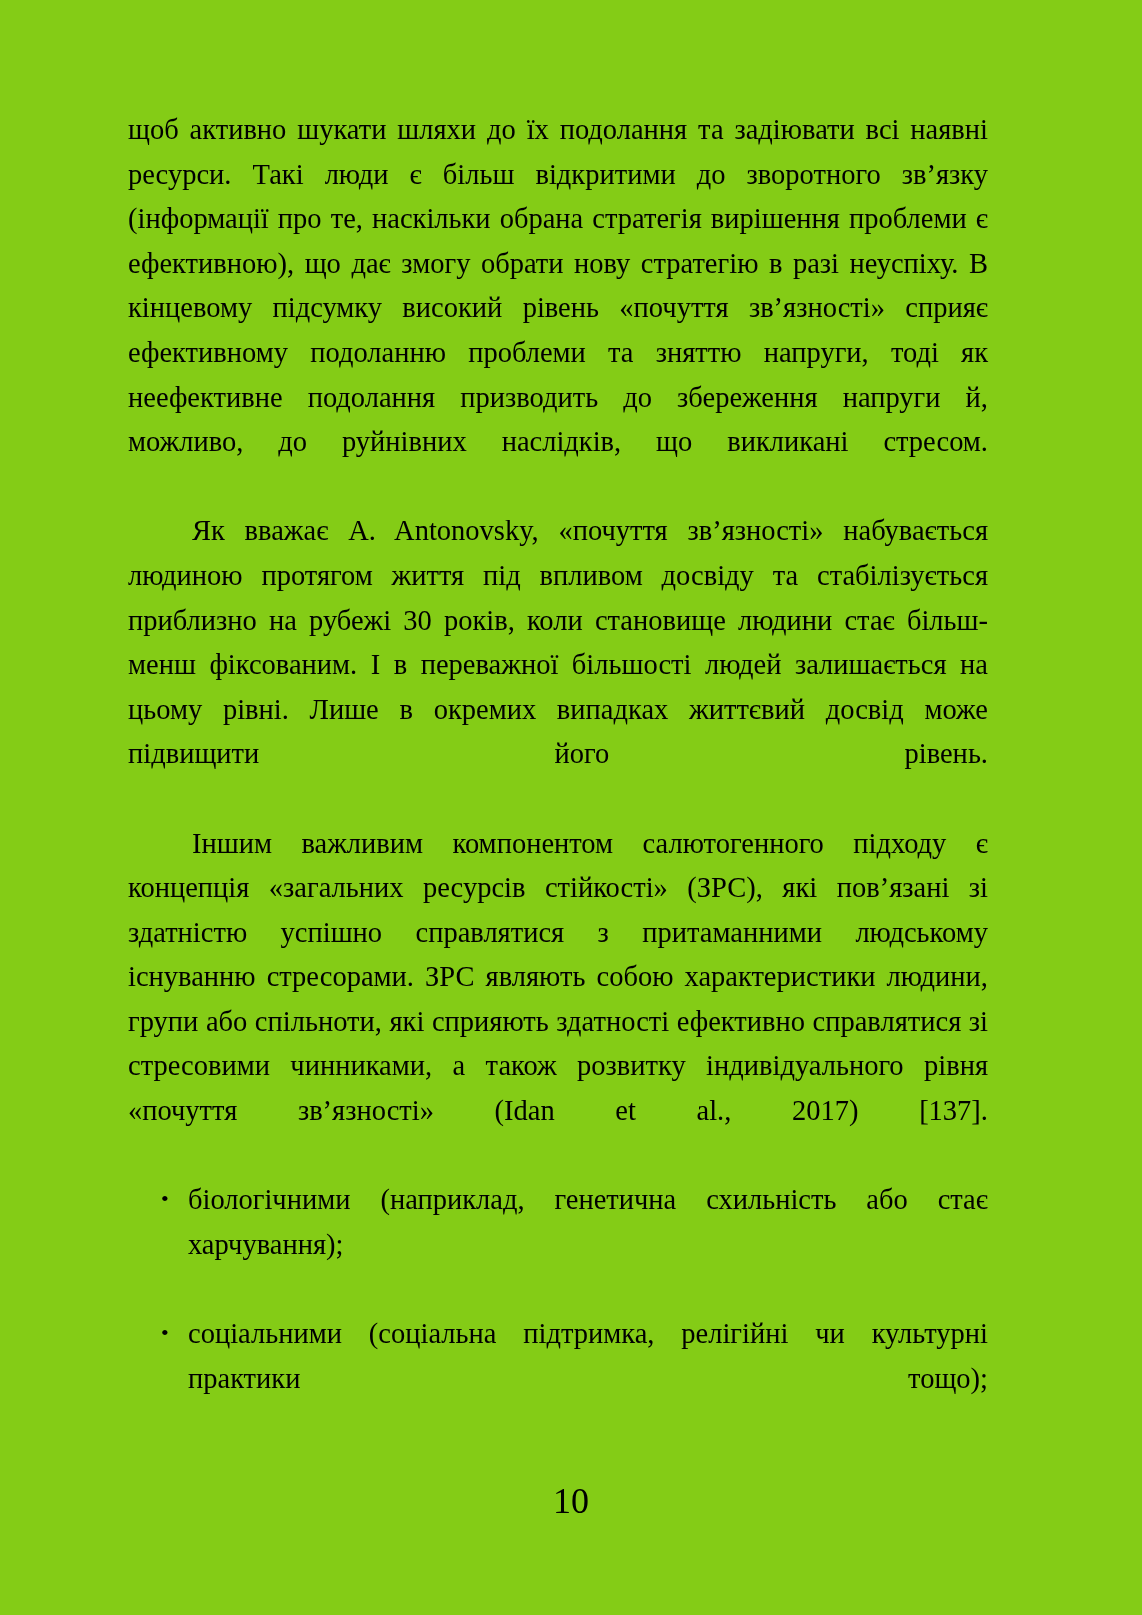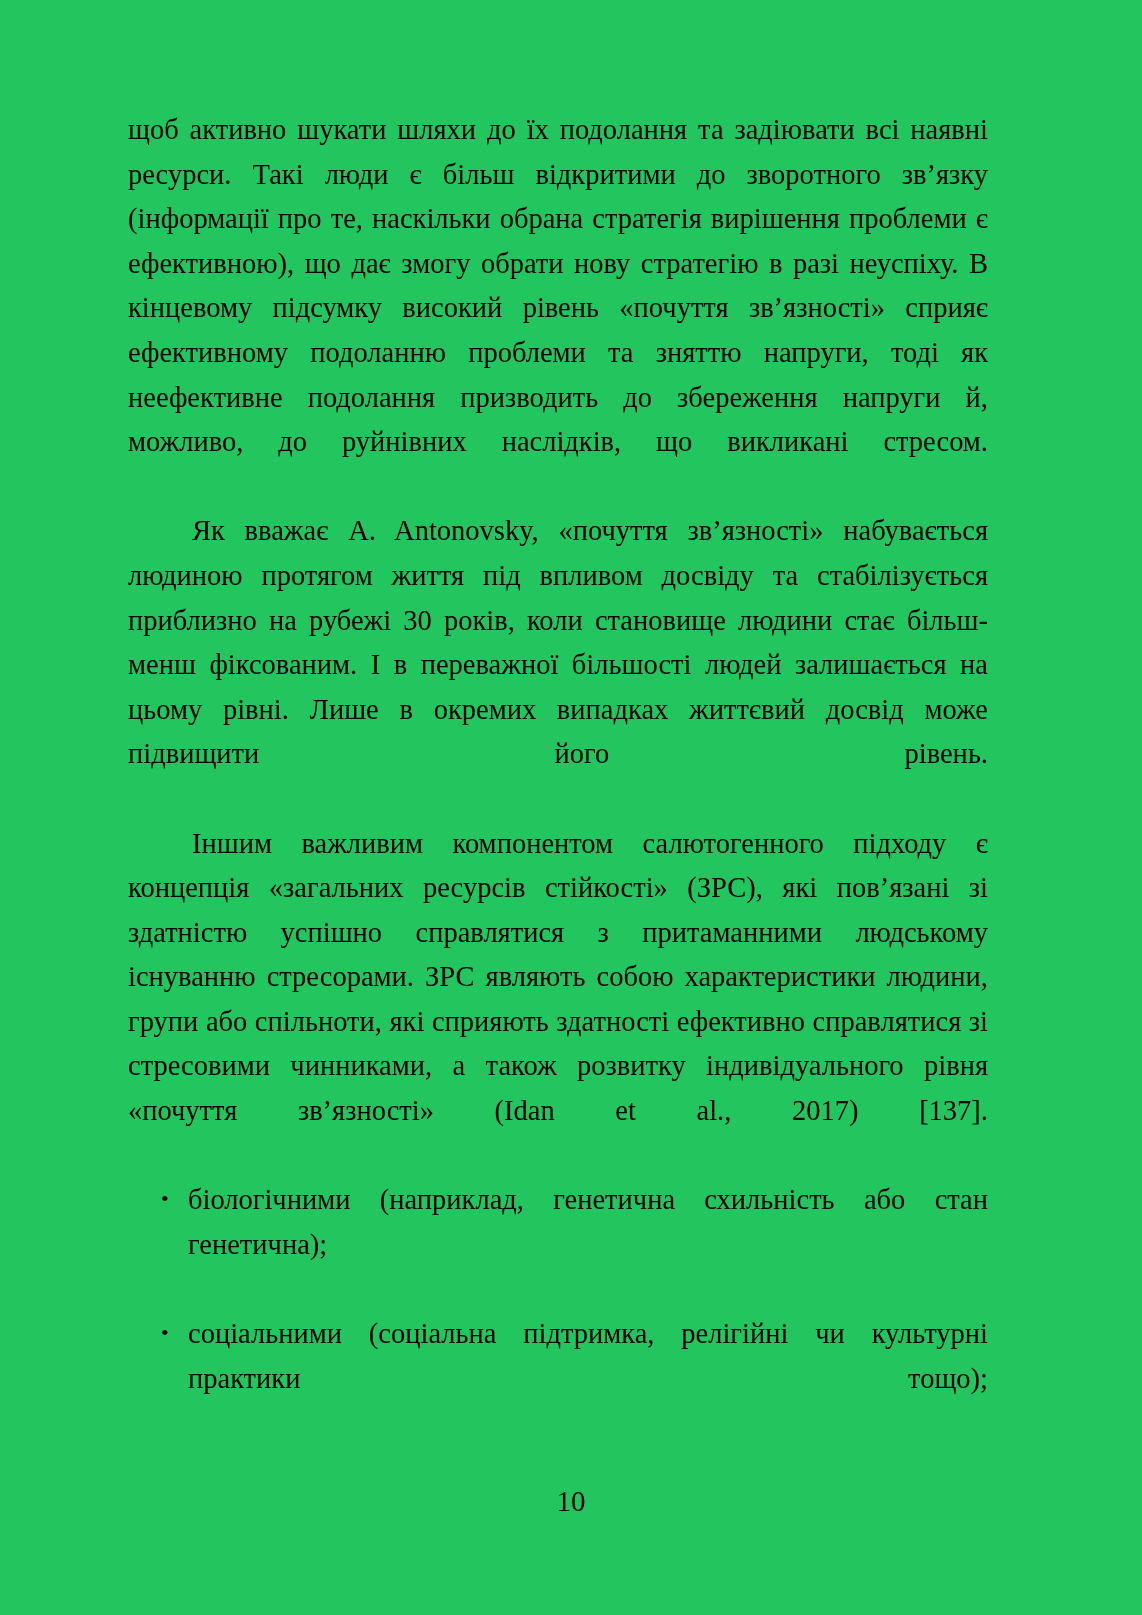--- a/index.html
+++ b/index.html
@@ -9,21 +9,21 @@
     background: #ffffff;
   }
   body {
     font-family: "Liberation Serif", "DejaVu Serif", serif;
     color: #000000;
   }
   .page {
     position: relative;
     width: 1142px;
     height: 1615px;
-    background: #22c55e;
+    background: #84cc16;
     box-sizing: border-box;
     overflow: hidden;
   }
   .text-block {
     position: absolute;
     left: 128px;
     top: 108px;
     width: 860px;
   }
   p.para {
@@ -69,40 +69,40 @@
     content: "";
     display: inline-block;
     width: 100%;
   }
   .page-number {
     position: absolute;
     left: 0;
     right: 0;
     top: 1484px;
     text-align: center;
-    font-size: 29px;
+    font-size: 36px;
     line-height: 34px;
   }
 </style>
 </head>
 <body>
 
 <div class="page">
 
   <div class="text-block">
 
     <p class="para">щоб активно шукати шляхи до їх подолання та задіювати всі наявні ресурси. Такі люди є більш відкритими до зворотного зв’язку (інформації про те, наскільки обрана стратегія вирішення проблеми є ефективною), що дає змогу обрати нову стратегію в разі неуспіху. В кінцевому підсумку високий рівень «почуття зв’язності» сприяє ефективному подоланню проблеми та зняттю напруги, тоді як неефективне подолання призводить до збереження напруги й, можливо, до руйнівних наслідків, що викликані стресом.</p>
 
     <p class="para indent">Як вважає A. Antonovsky, «почуття зв’язності» набувається людиною протягом життя під впливом досвіду та стабілізується приблизно на рубежі 30 років, коли становище людини стає більш-менш фіксованим. І в переважної більшості людей залишається на цьому рівні. Лише в окремих випадках життєвий досвід може підвищити його рівень.</p>
 
     <p class="para indent"><span>Іншим важливим компонентом салютогенного підходу є </span><span class="italic">концепція «загальних ресурсів стійкості»</span><span> (ЗРС), які пов’язані зі здатністю успішно справлятися з притаманними людському існуванню стресорами. ЗРС являють собою характеристики людини, групи або спільноти, які сприяють здатності ефективно справлятися зі стресовими чинниками, а також розвитку індивідуального рівня «почуття зв’язності» (Idan et al., 2017) [137].</span></p>
 
 
     <ul class="bullet-list">
-      <li>біологічними (наприклад, генетична схильність або стан генетична);</li>
+      <li>біологічними (наприклад, генетична схильність або стає харчування);</li>
       <li>соціальними (соціальна підтримка, релігійні чи культурні практики тощо);</li>
 
     </ul>
 
   </div>
 
   <div class="page-number">10</div>
 
 </div>
 

